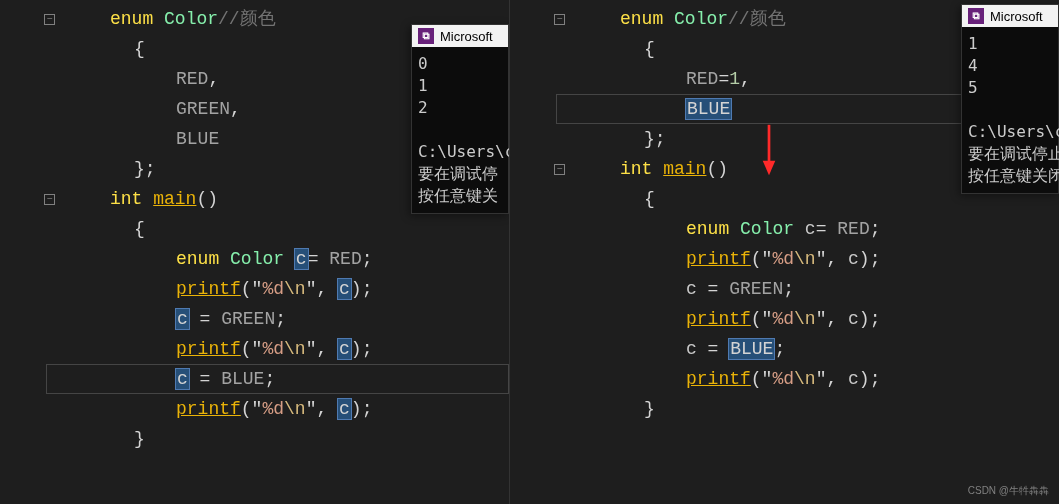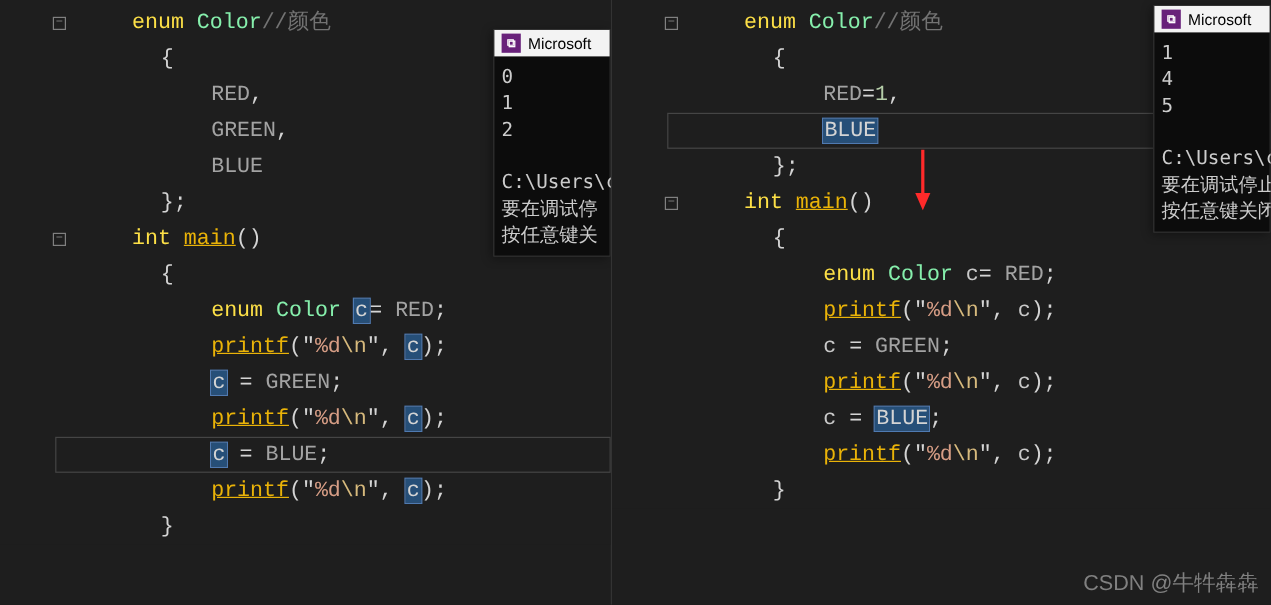--- a/index.html
+++ b/index.html
@@ -154,21 +154,21 @@
     height: 60px;
     z-index: 4;
     pointer-events: none;
   }
   .arrow svg { width: 100%; height: 100%; }
   .credit {
     position: absolute;
     right: 10px;
     bottom: 6px;
     color: #808080;
-    font-size: 18px;
+    font-size: 10px;
     font-family: 'Segoe UI', sans-serif;
   }
 </style>
 </head>
 <body>
 
 <div class="split">
 
   <div class="pane pane-left">
     <div class="editor">

